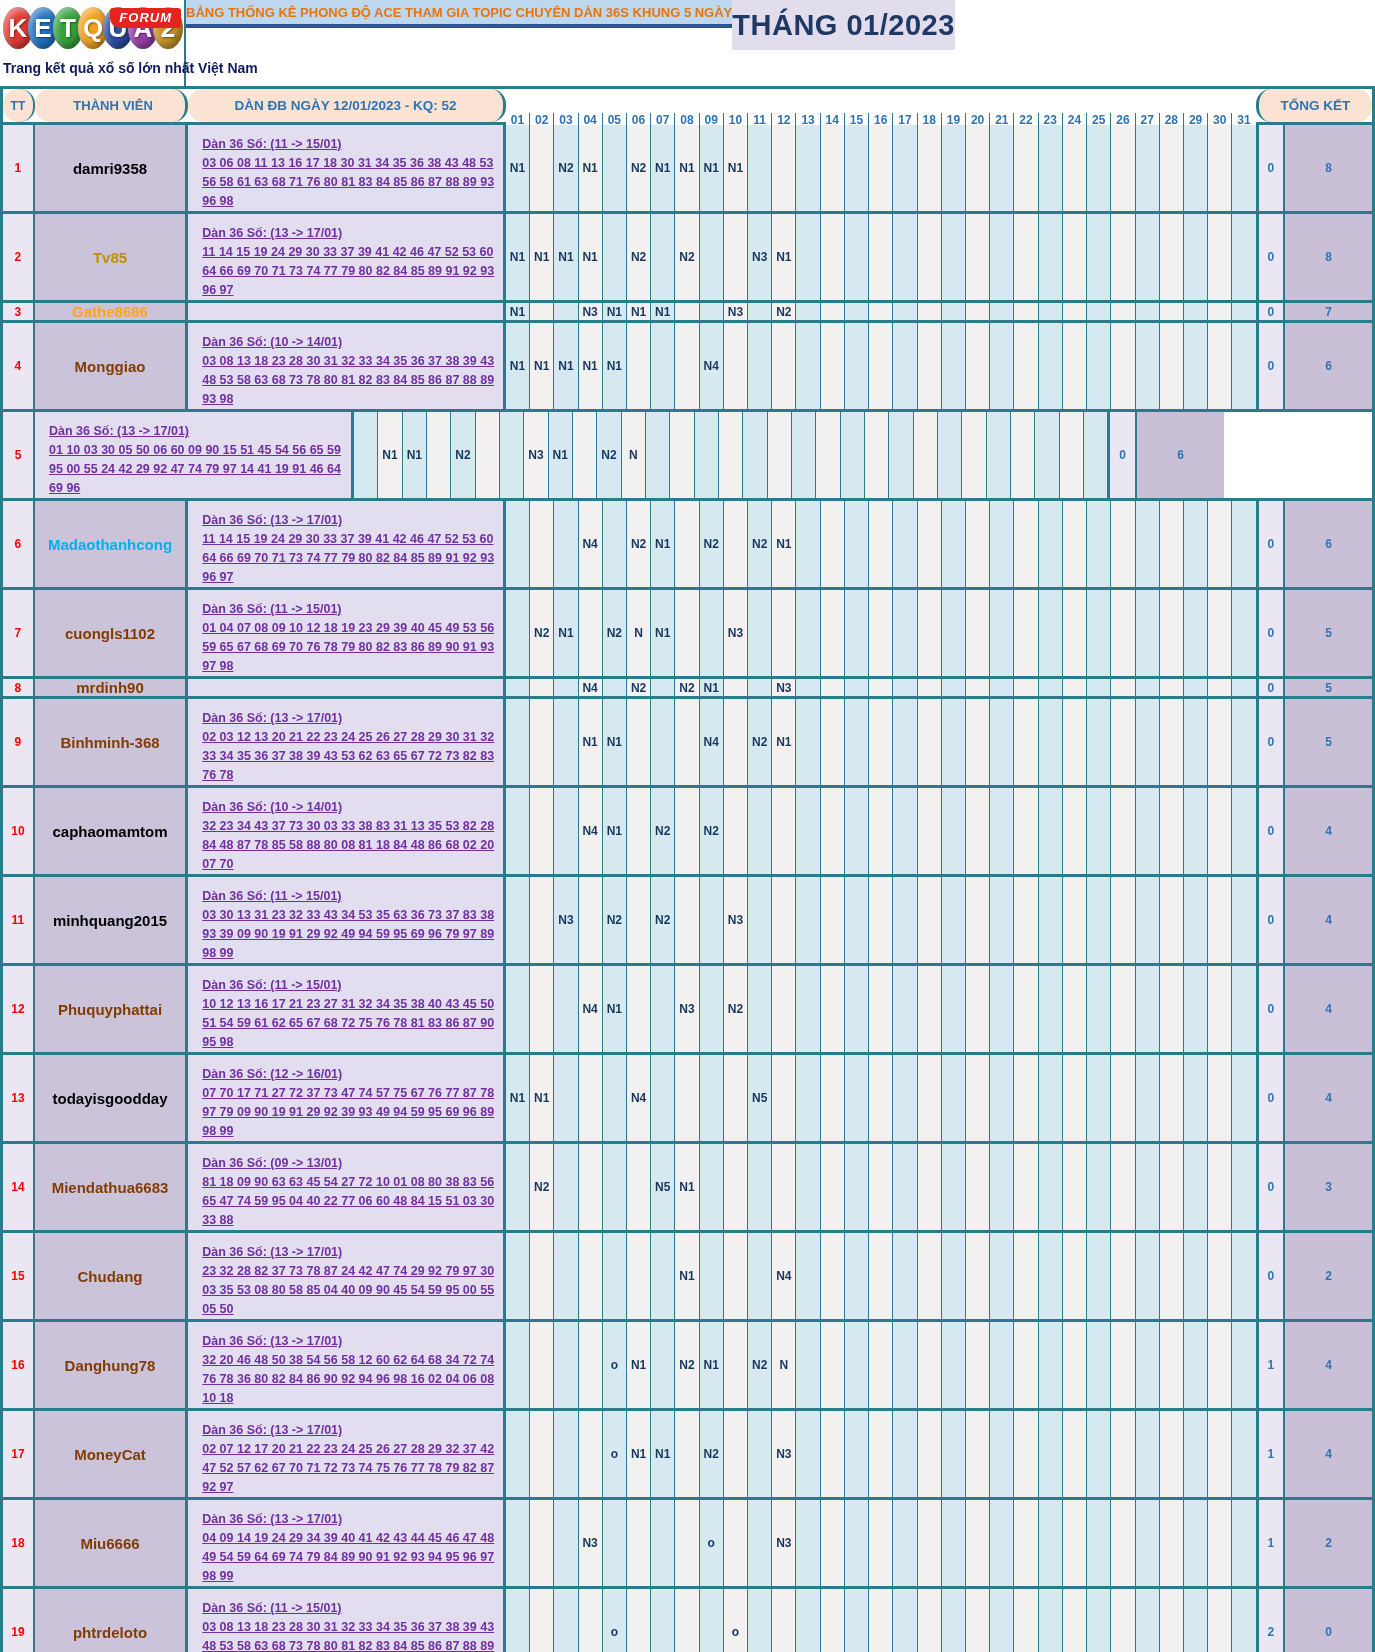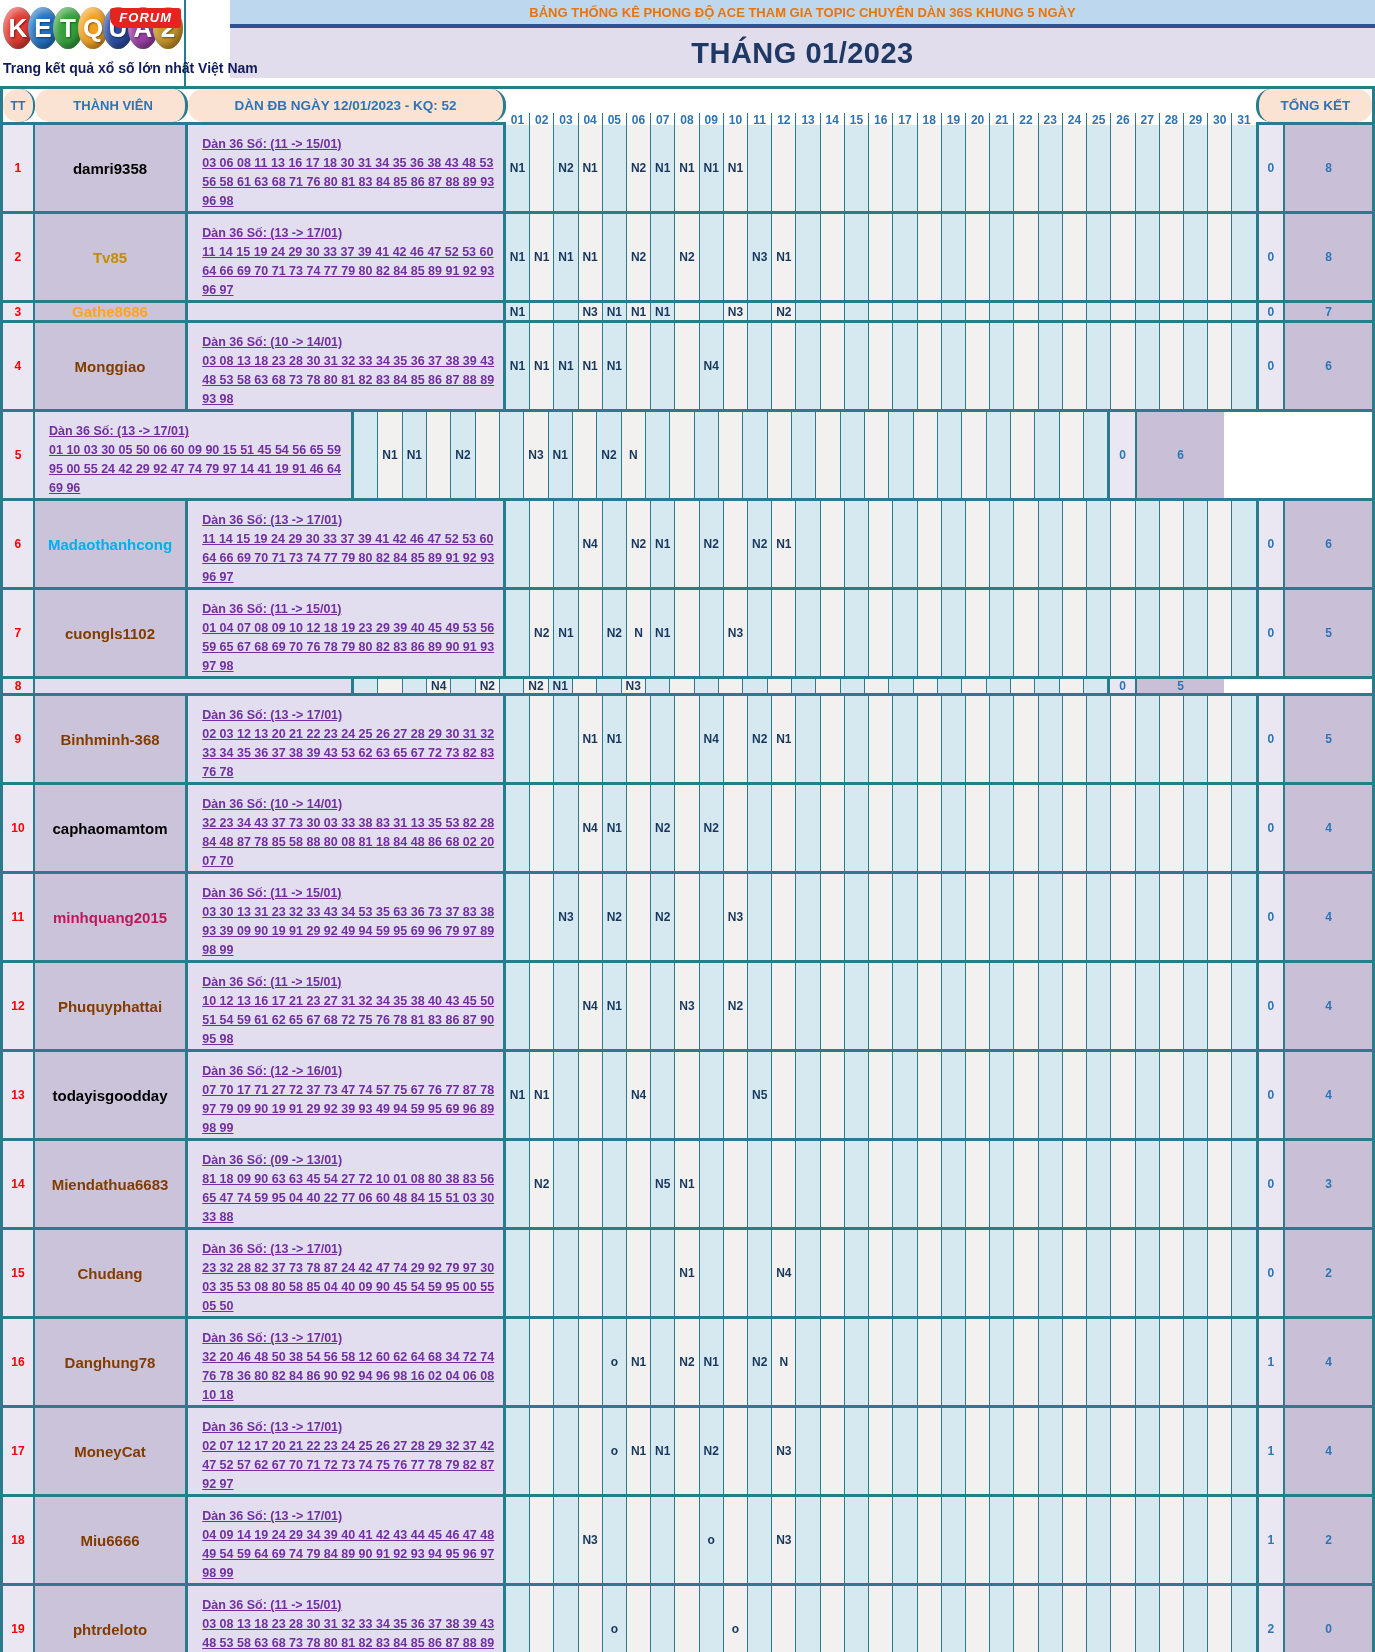--- a/index.html
+++ b/index.html
@@ -11,21 +11,21 @@
   .top { display:flex; height:86px; }
   .logo-block { width:186px; height:86px; background:#fff; position:relative; padding:2px 0 0 2px; border-right:2px solid #2a7b8c; }
   .logo-letters { display:flex; align-items:center; height:52px; padding-left:1px; }
   .logo-letter { width:30px; height:42px; border-radius:50%; display:flex; align-items:center; justify-content:center;
                  color:#fff; font-weight:bold; font-size:26px; margin-right:-5px; text-shadow:1px 1px 2px rgba(0,0,0,.45);
                  box-shadow: inset -3px -4px 6px rgba(0,0,0,.35), inset 3px 4px 6px rgba(255,255,255,.45); }
   .forum-badge { position:absolute; top:8px; right:3px; background:#e5231f; color:#fff; font-style:italic; font-weight:bold;
                  font-size:13px; padding:2px 9px 3px 9px; border-radius:3px 3px 3px 10px; letter-spacing:1px; }
   .logo-tagline { font-size:14px; font-weight:bold; color:#101a5e; white-space:nowrap; padding-left:1px; margin-top:6px; }
 
-  .banners { flex:1; display:flex; flex-direction:column;margin-left:44px; }
+  .banners { flex:1; display:flex; flex-direction:row; }
   .banner1 { height:28px; background:#bdd7ee; display:flex; align-items:center; justify-content:center;
              color:#e8740c; font-weight:bold; font-size:13px; border-bottom:4px solid #2f5496; }
   .banner2 { height:50px; background:#e2ddec; display:flex; align-items:center; justify-content:center;
              color:#1f3864; font-weight:bold; font-size:29px; letter-spacing:.5px; }
 
   
   .col-tt   { width:32px; }
   .col-name { width:154px; }
   .col-dan  { width:319px; }
   .col-days { width:753px; display:flex;margin-top:24px; }
@@ -562,20 +562,21 @@
           <div class="dc w"></div>
           <div class="dc b"></div>
           <div class="dc w"></div>
           <div class="dc b"></div>
         </div>
         <div class="c-tk1">0</div>
         <div class="c-tk2">5</div>
       </div>
       <div class="trow">
         <div class="c-tt">8</div>
+        <div class="c-name" style="color: rgb(131, 60, 0);">mrdinh90</div>
         <div class="c-dan"></div>
         <div class="c-days">
           <div class="dc b"></div>
           <div class="dc w"></div>
           <div class="dc b"></div>
           <div class="dc w">
             <span>N4</span>
           </div>
           <div class="dc b"></div>
           <div class="dc w">
@@ -719,21 +720,21 @@
           <div class="dc w"></div>
           <div class="dc b"></div>
           <div class="dc w"></div>
           <div class="dc b"></div>
         </div>
         <div class="c-tk1">0</div>
         <div class="c-tk2">4</div>
       </div>
       <div class="trow">
         <div class="c-tt">11</div>
-        <div class="c-name" style="color: #be185d;">minhquang2015</div>
+        <div class="c-name" style="color: #000000;">minhquang2015</div>
         <div class="c-dan">
           <div>Dàn 36 Số: (11 -&gt; 15/01)</div>
           <div>03 30 13 31 23 32 33 43 34 53 35 63 36 73 37 83 38</div>
           <div>93 39 09 90 19 91 29 92 49 94 59 95 69 96 79 97 89</div>
           <div>98 99</div>
         </div>
         <div class="c-days">
           <div class="dc b"></div>
           <div class="dc w"></div>
           <div class="dc b">

